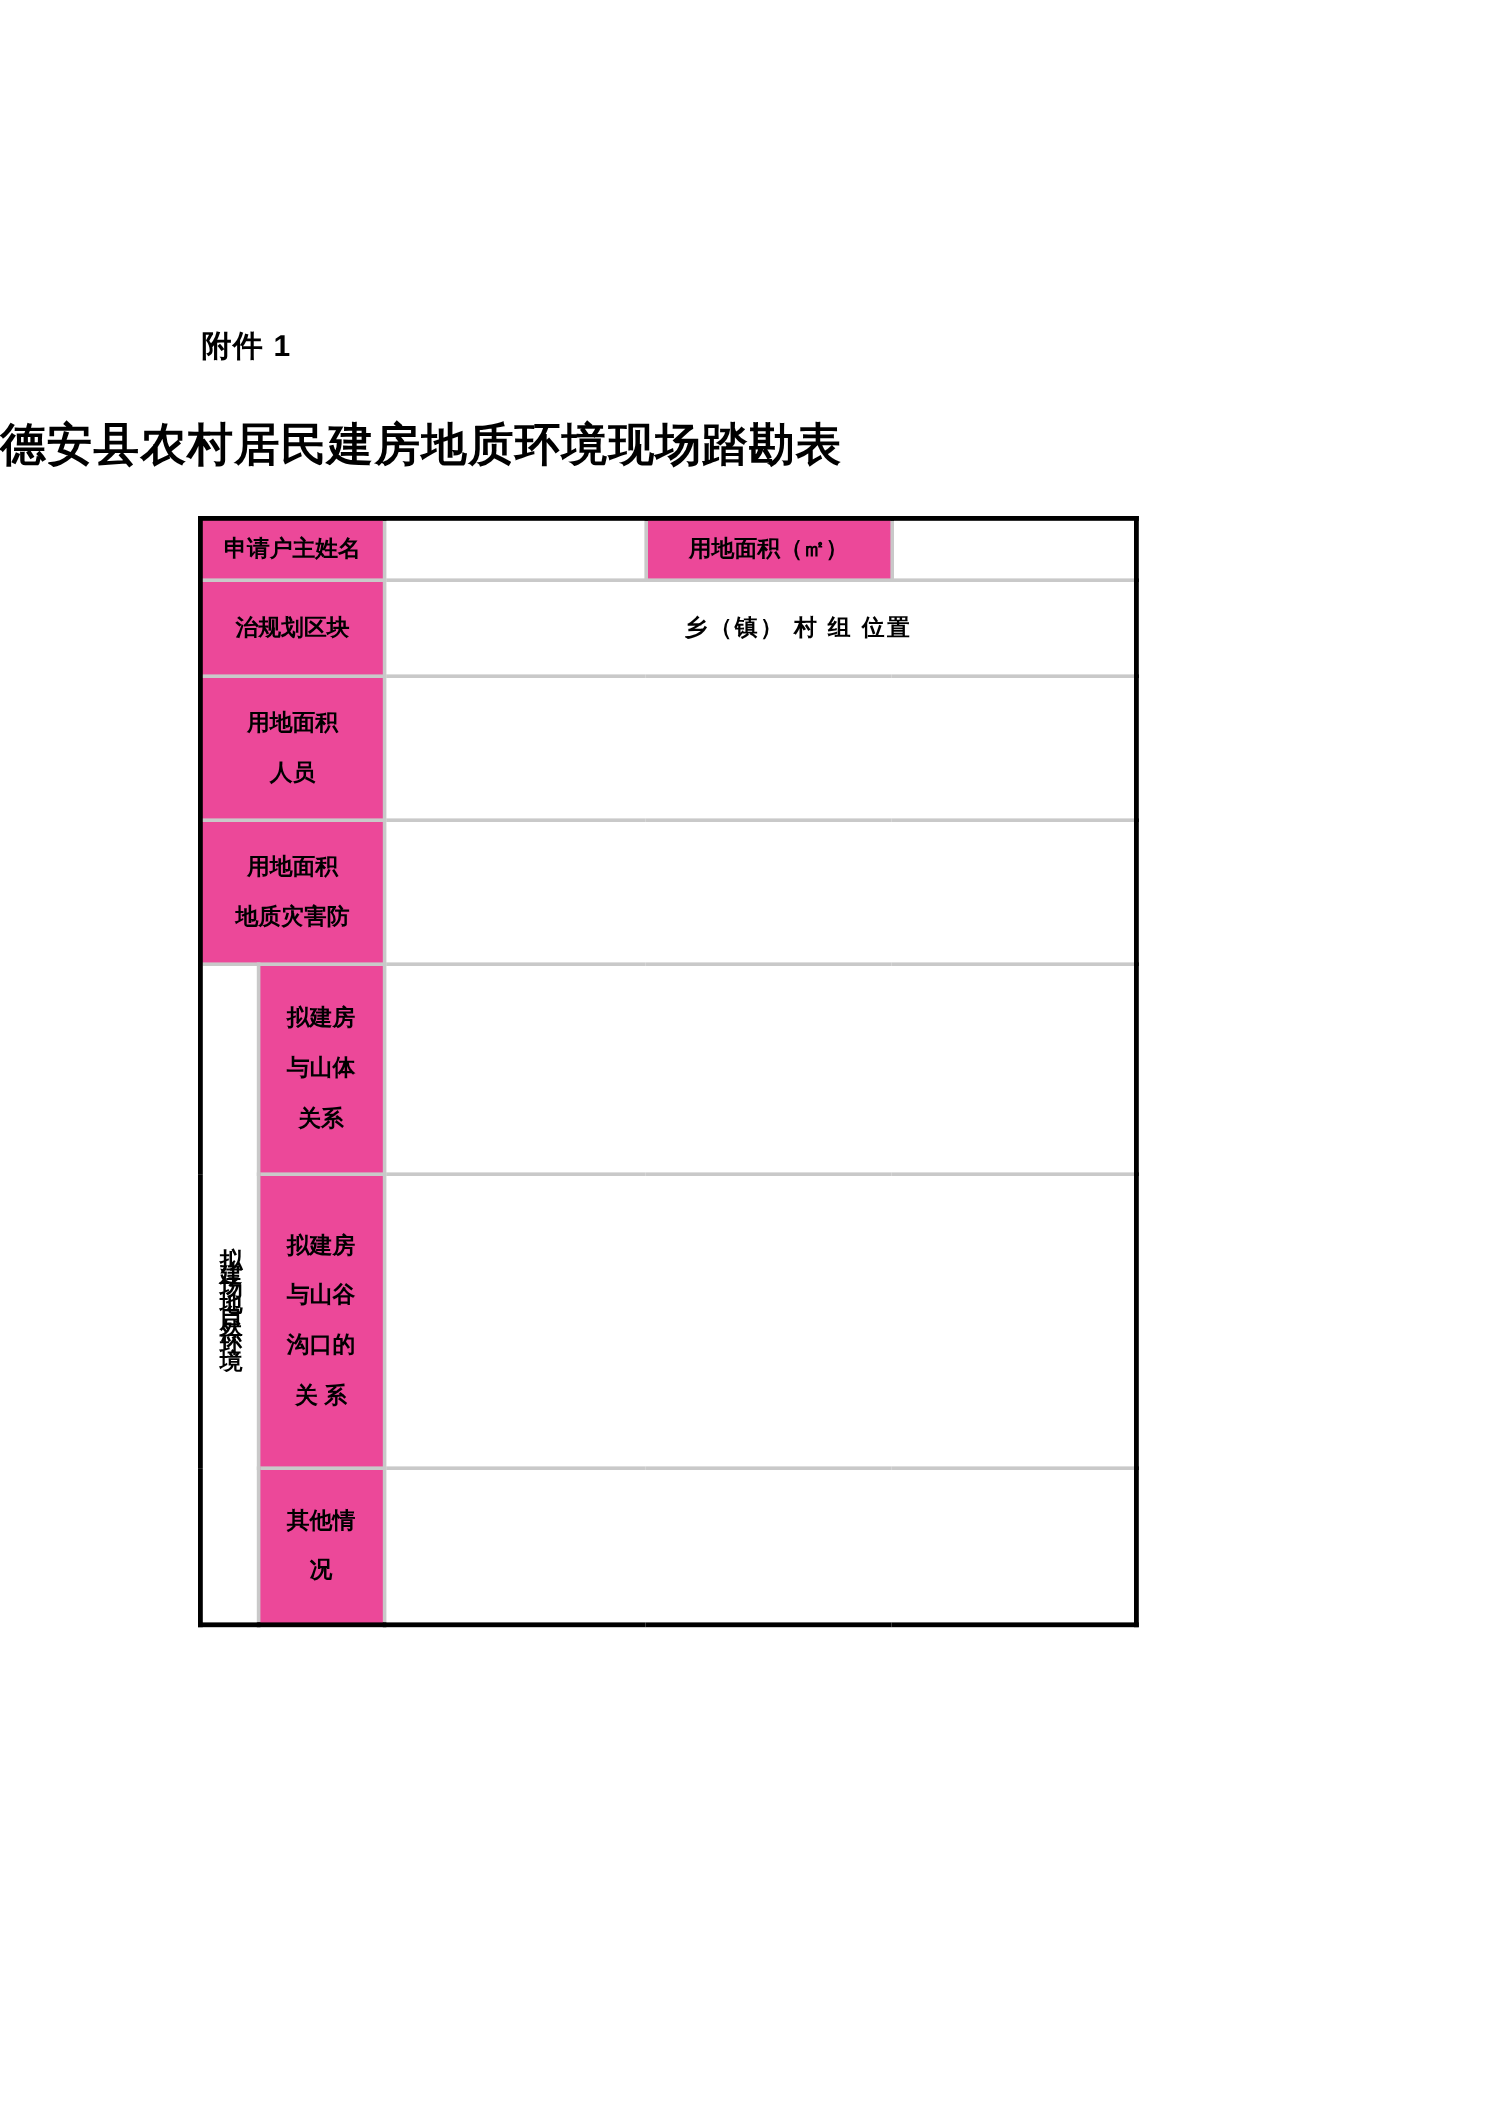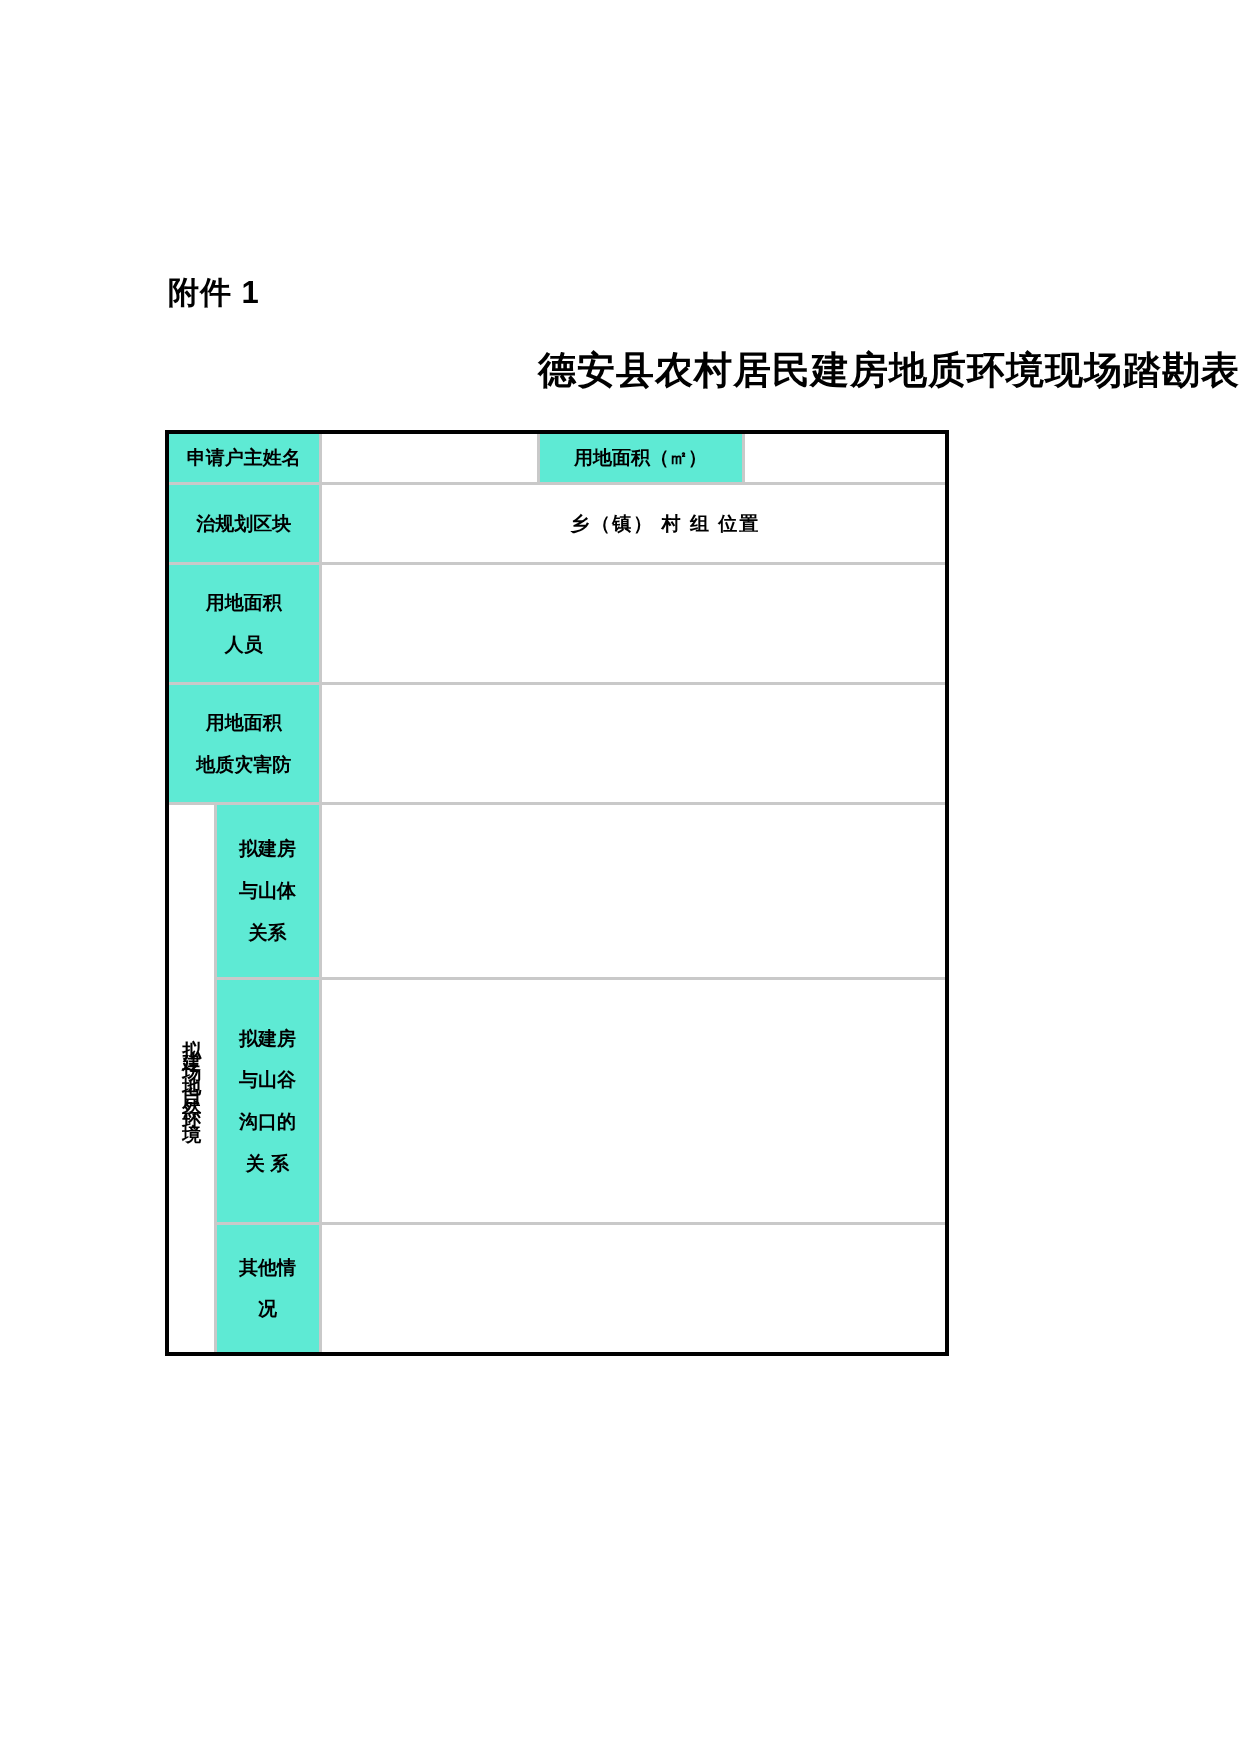--- a/index.html
+++ b/index.html
@@ -17,30 +17,30 @@
   .page {
     position: relative;
     width: 1240px;
     height: 1754px;
     box-sizing: border-box;
   }
   .attachment-label {
     position: absolute;
     left: 168px;
     top: 272px;
-    font-size: 31px;
+    font-size: 25px;
     font-weight: bold;
     letter-spacing: 1px;
   }
   .doc-title {
     position: absolute;
     left: 0;
     right: 0;
     top: 345px;
-    text-align: right;
+    text-align: left;
     font-size: 38px;
     font-weight: bold;
     letter-spacing: 1px;
   }
   table.form {
     position: absolute;
     left: 165px;
     top: 430px;
     width: 780px;
     border-collapse: collapse;
@@ -50,21 +50,21 @@
   table.form td {
     border: 3px solid #c9c9c9;
     padding: 0;
     font-size: 19px;
     font-weight: bold;
     vertical-align: middle;
     text-align: center;
     line-height: 1.9;
   }
   td.label-cell {
-    background: #5eead4;
+    background: #ec4899;
   }
   td.value-cell {
     text-align: left;
   }
   .cell-inner {
     padding: 6px 8px;
   }
   .addr-line {
     padding-left: 72px;
     letter-spacing: 2px;

